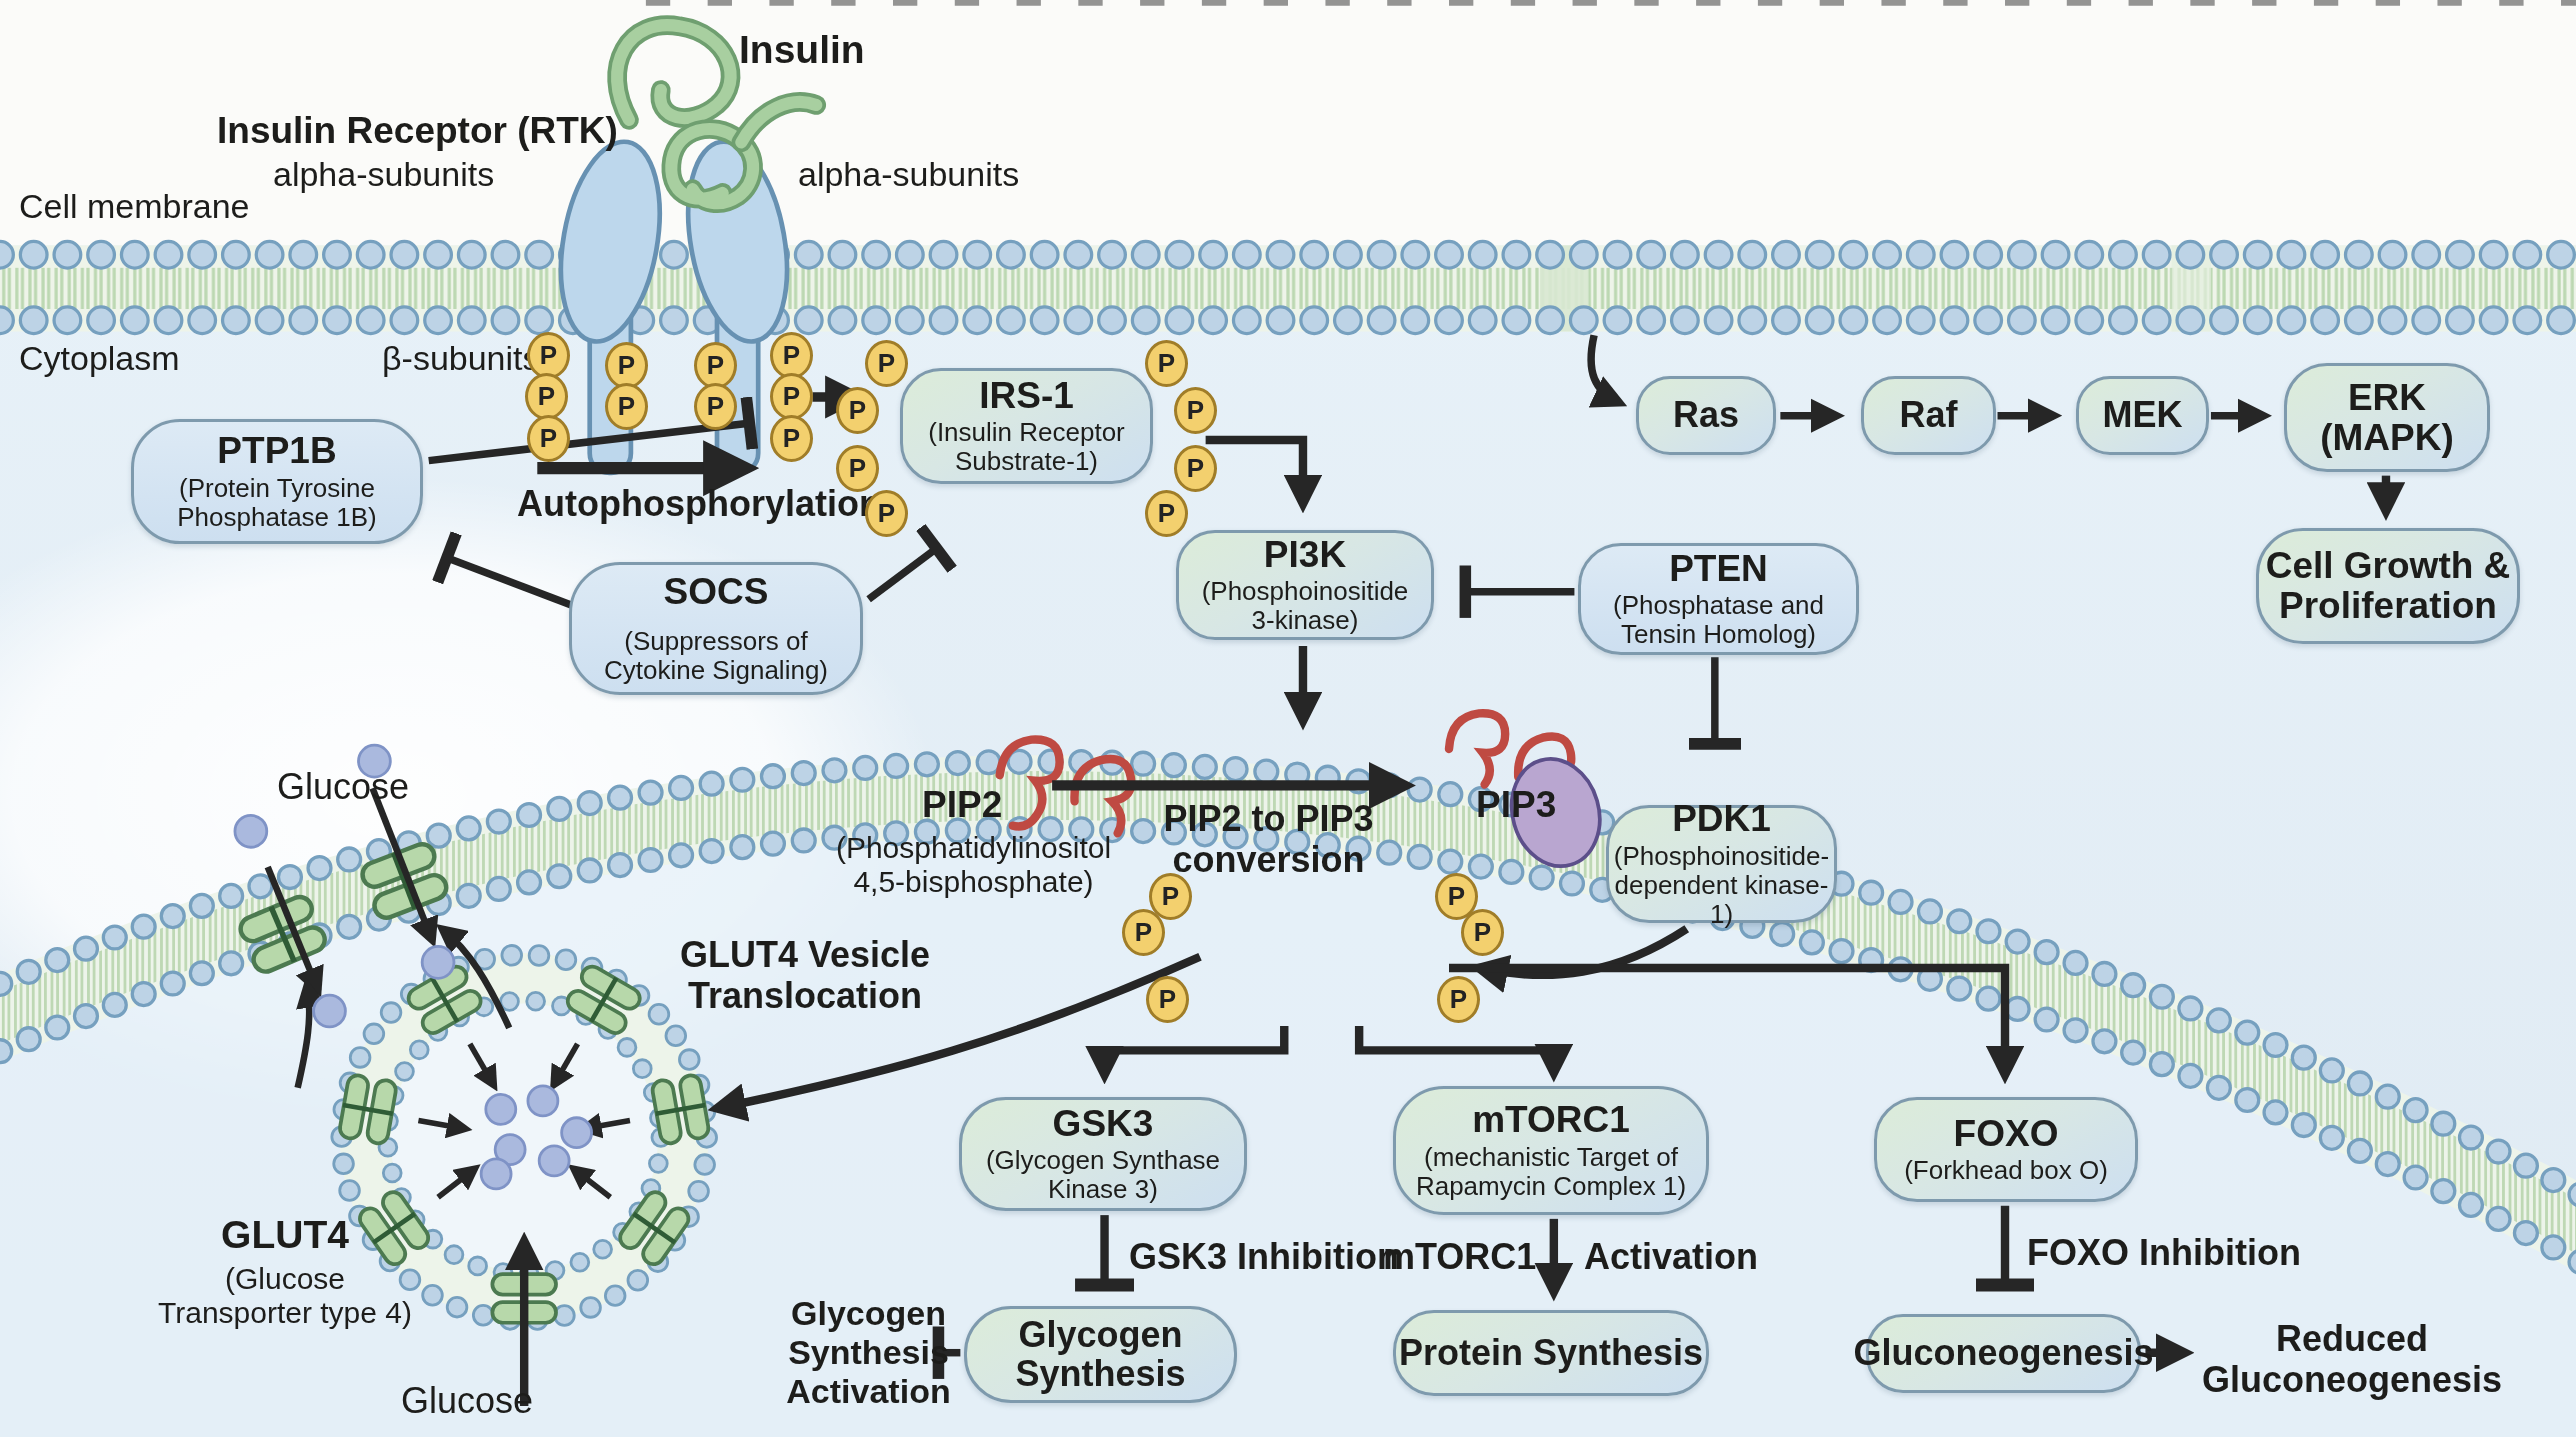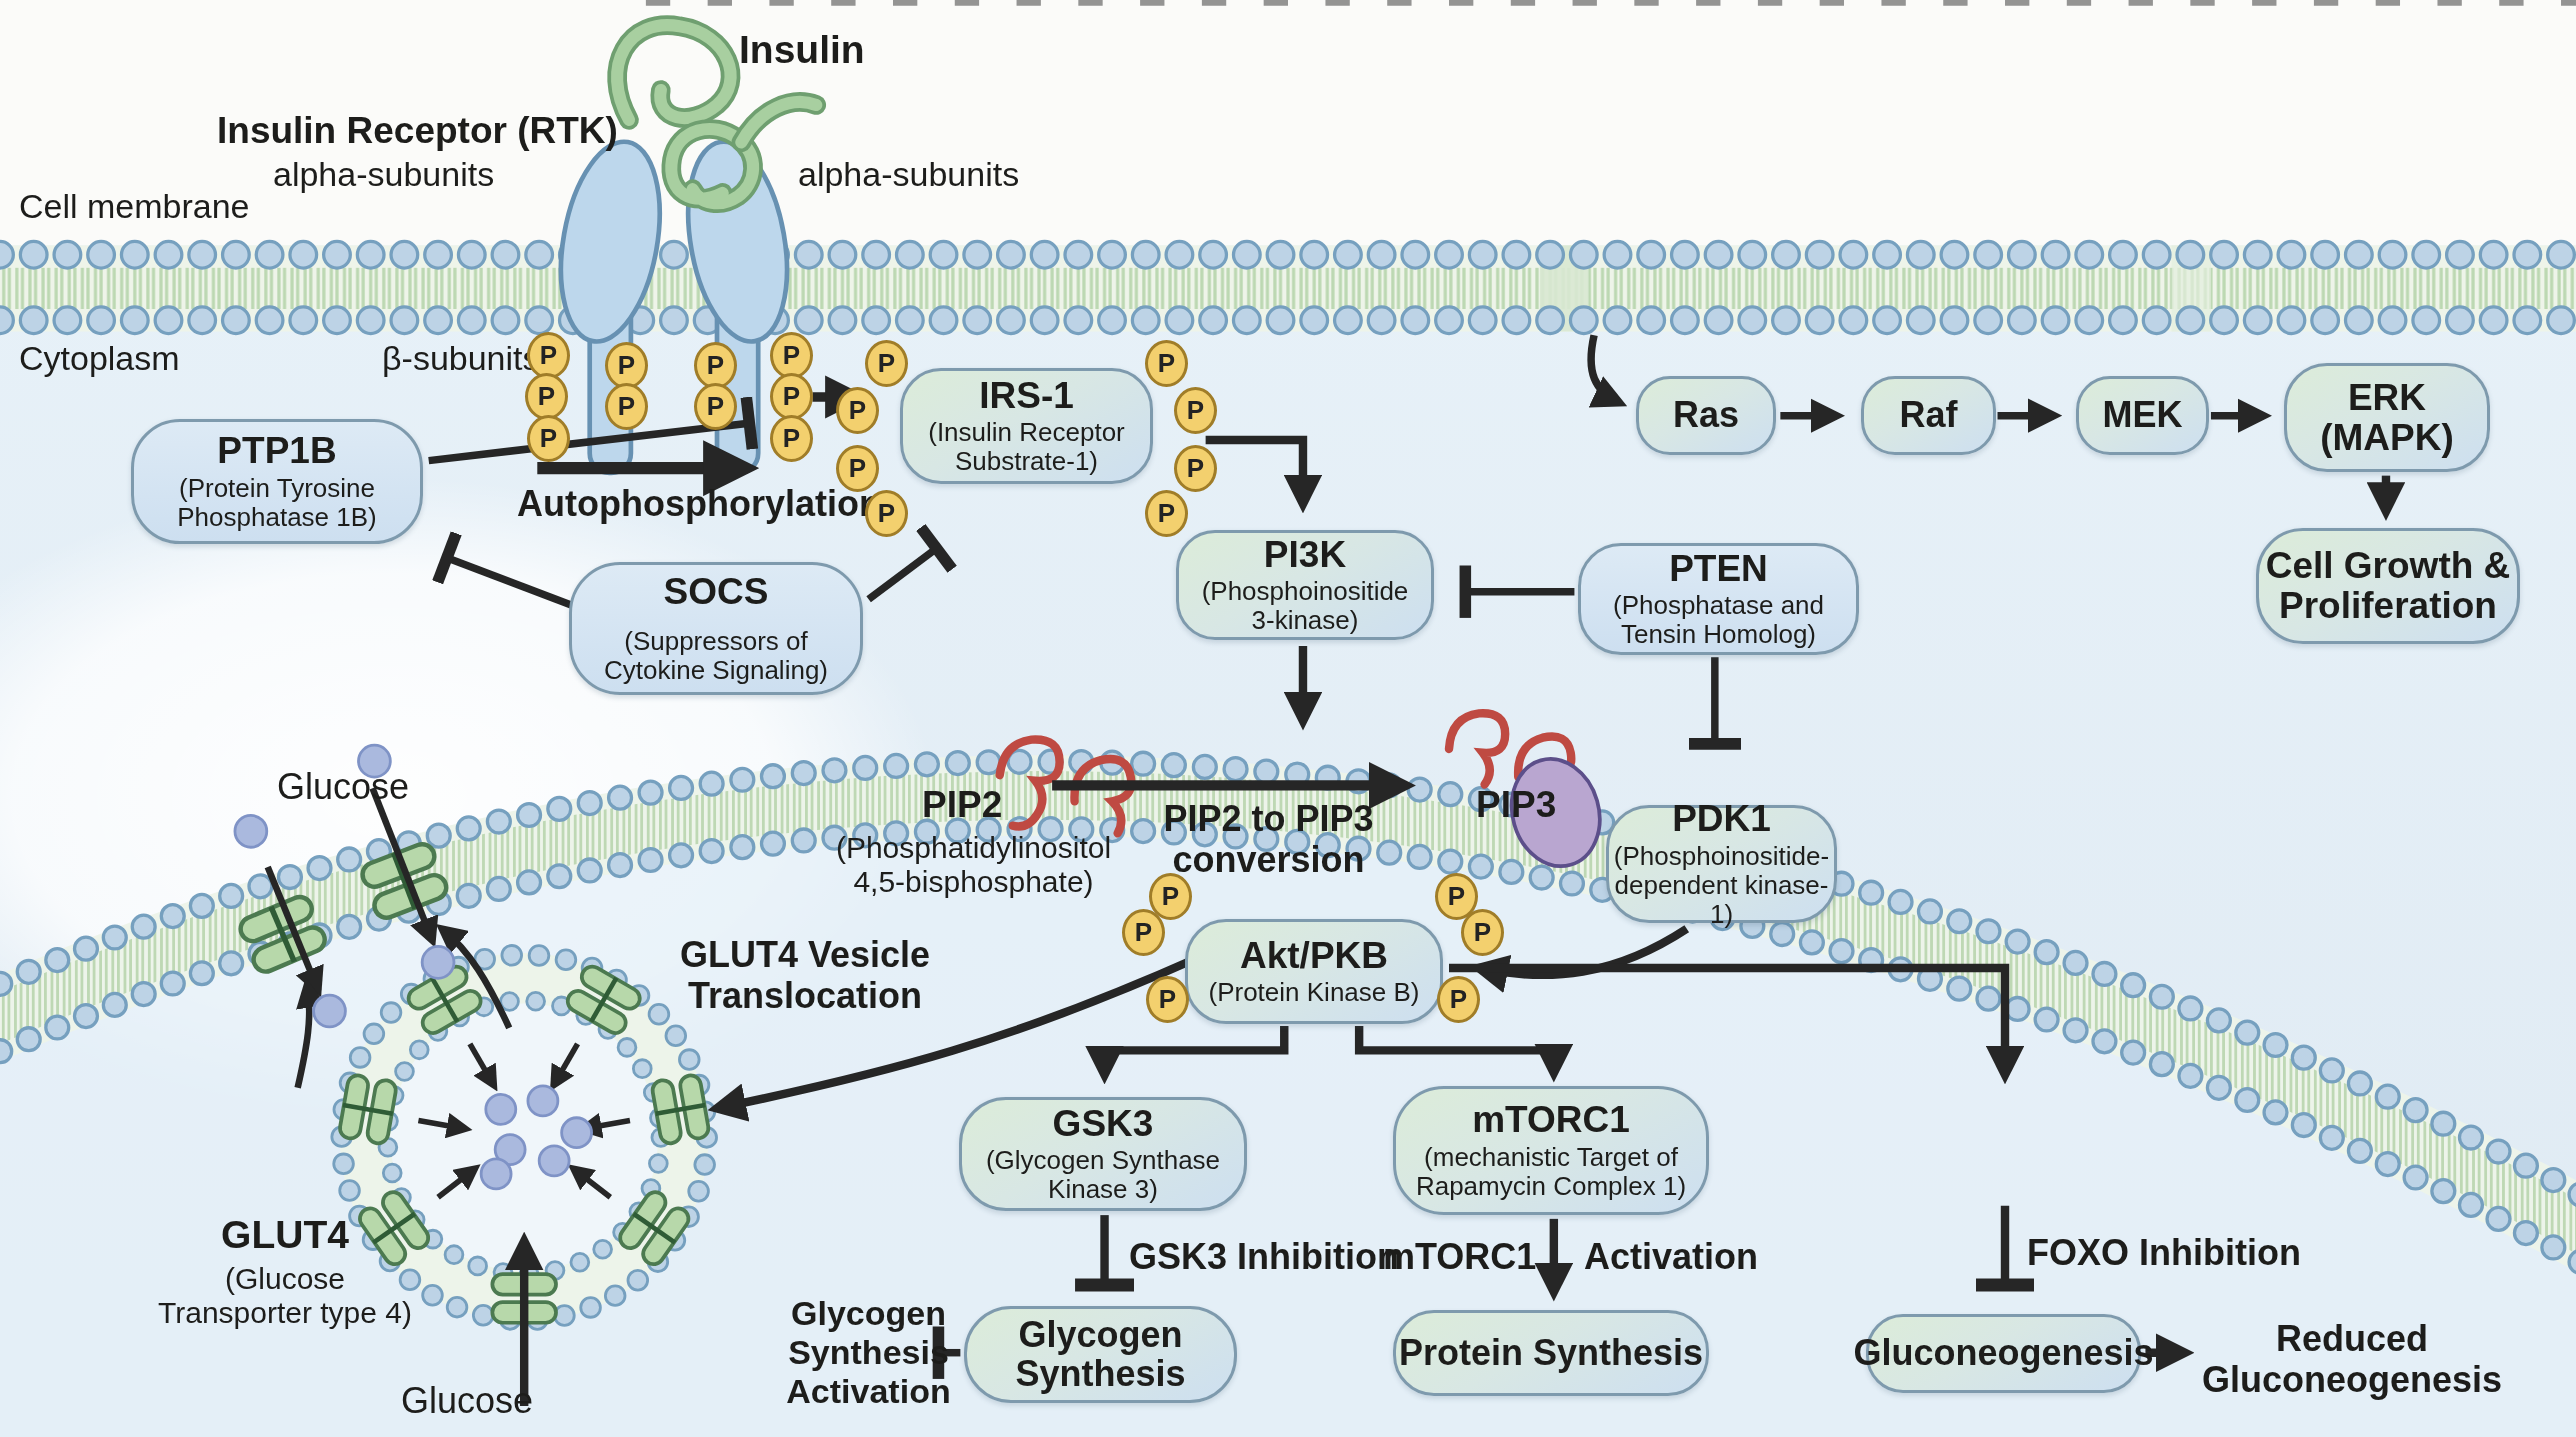--- a/index.html
+++ b/index.html
@@ -235,33 +235,33 @@
   </div>
   <div class="node" style="left:2284px;top:363px;width:206px;height:109px;border-radius:43px;">
     <div class="t">ERK
 (MAPK)</div>
   </div>
   <div class="node" style="left:1606px;top:805px;width:231px;height:118px;border-radius:43px;">
     <div class="t">PDK1</div>
     <div class="s">(Phosphoinositide-
 dependent kinase-1)</div>
   </div>
-  <div class="node" style="left:1185px;top:919px;width:258px;height:105px;border-radius:41px;">
-    <div class="t">Akt/PKB</div>
-    <div class="s">(Protein Kinase B)</div>
-  </div>
   <div class="node" style="left:959px;top:1097px;width:288px;height:114px;border-radius:47px;">
     <div class="t">GSK3</div>
     <div class="s">(Glycogen Synthase
 Kinase 3)</div>
   </div>
   <div class="node" style="left:1393px;top:1086px;width:316px;height:129px;border-radius:51px;">
     <div class="t">mTORC1</div>
     <div class="s">(mechanistic Target of
 Rapamycin Complex 1)</div>
+  </div>
+  <div class="node" style="left:1874px;top:1097px;width:264px;height:105px;border-radius:43px;">
+    <div class="t">FOXO</div>
+    <div class="s">(Forkhead box O)</div>
   </div>
   <div class="node" style="left:964px;top:1306px;width:273px;height:97px;border-radius:47px;">
     <div class="t" style="font-size:36px;">Glycogen
 Synthesis</div>
   </div>
   <div class="node" style="left:1393px;top:1310px;width:316px;height:86px;border-radius:41px;">
     <div class="t" style="font-size:36px;">Protein Synthesis</div>
   </div>
   <div class="node" style="left:1866px;top:1314px;width:275px;height:79px;border-radius:37px;">
     <div class="t" style="font-size:36px;">Gluconeogenesis</div>

